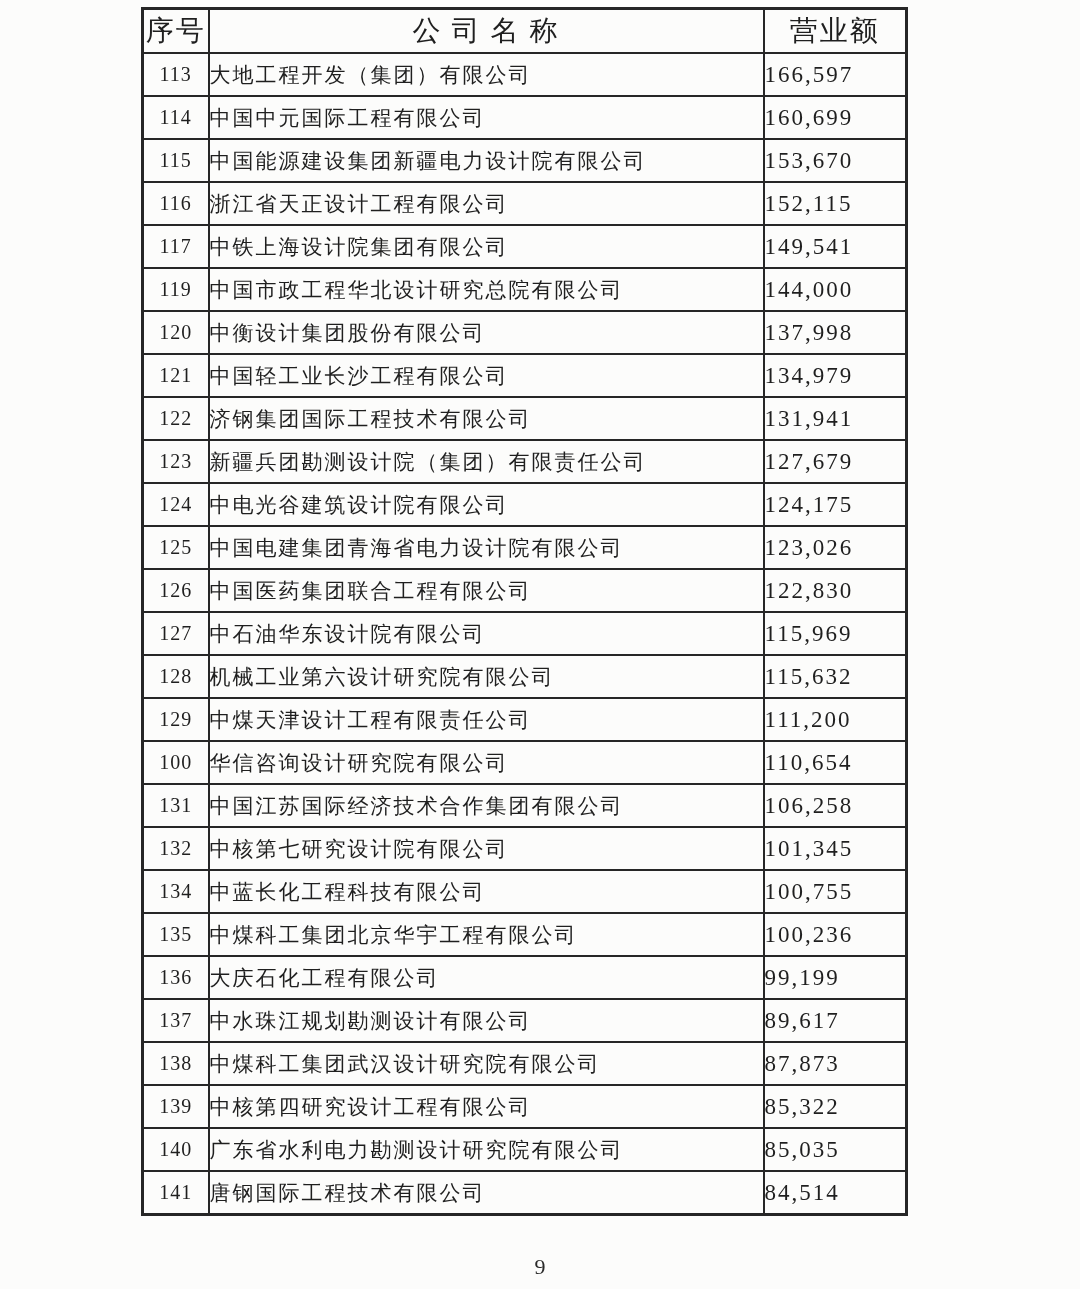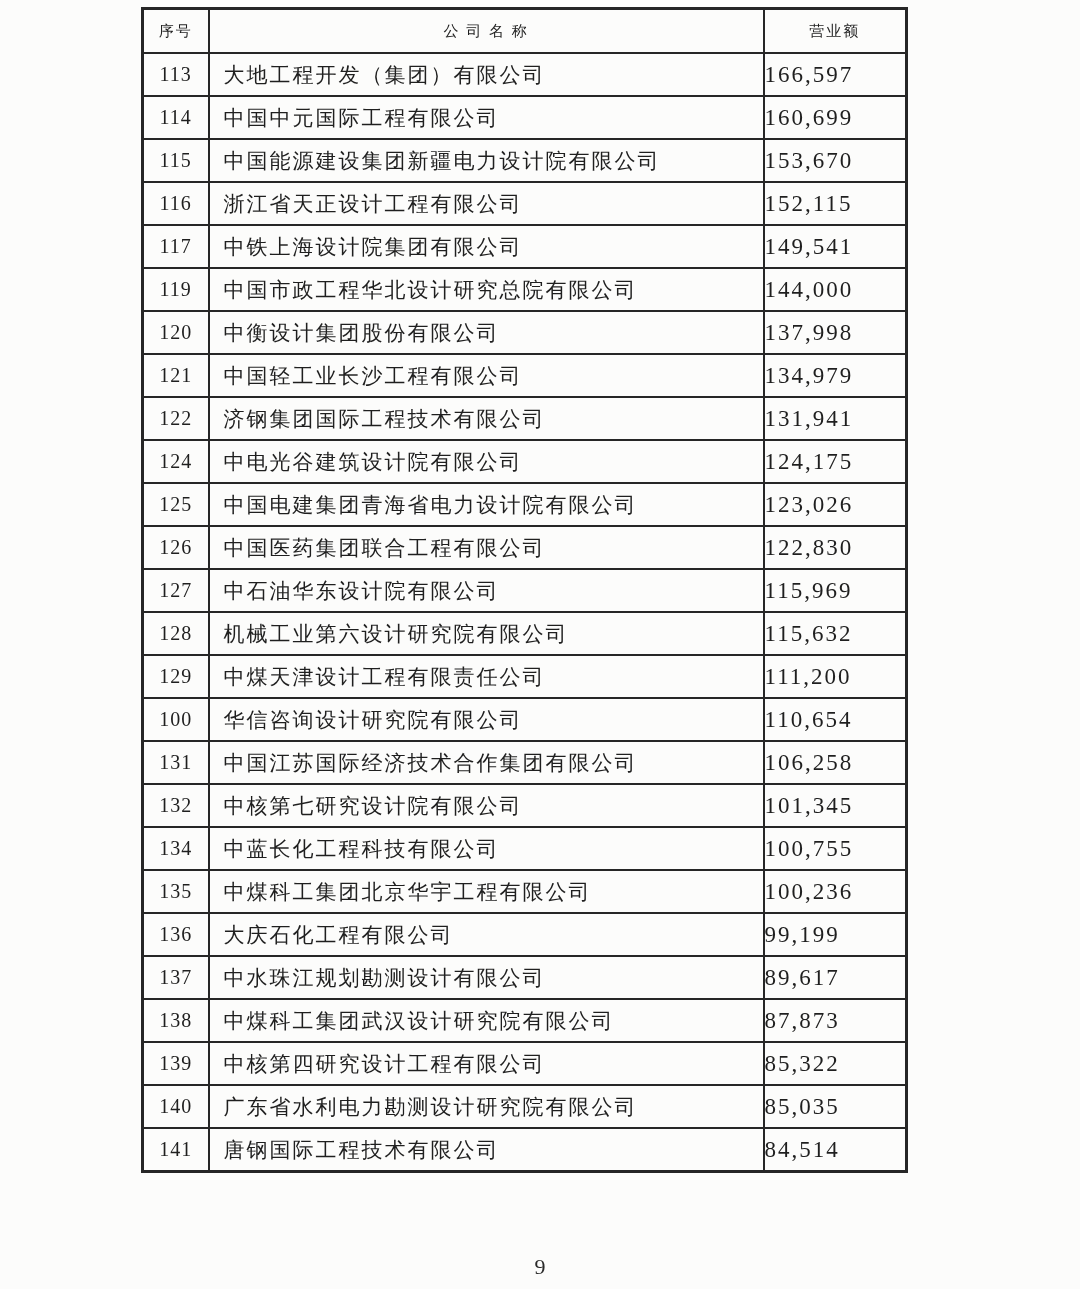--- a/index.html
+++ b/index.html
@@ -32,35 +32,34 @@
   col.col-rev { width: 143px; }
   th, td {
     border: 2px solid #262626;
     padding: 0;
     overflow: hidden;
     white-space: nowrap;
   }
   thead th {
     height: 42px;
     font-weight: normal;
-    font-size: 15px;
+    font-size: 28px;
     text-align: center;
     letter-spacing: 2px;
   }
   tbody td {
     height: 41px;
   }
   td.c-no {
     text-align: center;
     font-size: 20px;
     letter-spacing: 1px;
   }
   td.c-name {
     text-align: left;
-    padding-left: 14px;
     font-size: 21px;
     letter-spacing: 2px;
   }
   td.c-rev {
     text-align: left;
     padding-right: 12px;
     font-size: 23px;
     letter-spacing: 2px;
   }
   .page-number {
@@ -139,20 +138,25 @@
     <td class="c-name">中国轻工业长沙工程有限公司</td>
     <td class="c-rev">134,979</td>
   </tr>
 
   <tr>
     <td class="c-no">122</td>
     <td class="c-name">济钢集团国际工程技术有限公司</td>
     <td class="c-rev">131,941</td>
   </tr>
 
+  <tr>
+    <td class="c-no">123</td>
+    <td class="c-name">新疆兵团勘测设计院（集团）有限责任公司</td>
+    <td class="c-rev">127,679</td>
+  </tr>
 
   <tr>
     <td class="c-no">124</td>
     <td class="c-name">中电光谷建筑设计院有限公司</td>
     <td class="c-rev">124,175</td>
   </tr>
 
   <tr>
     <td class="c-no">125</td>
     <td class="c-name">中国电建集团青海省电力设计院有限公司</td>

